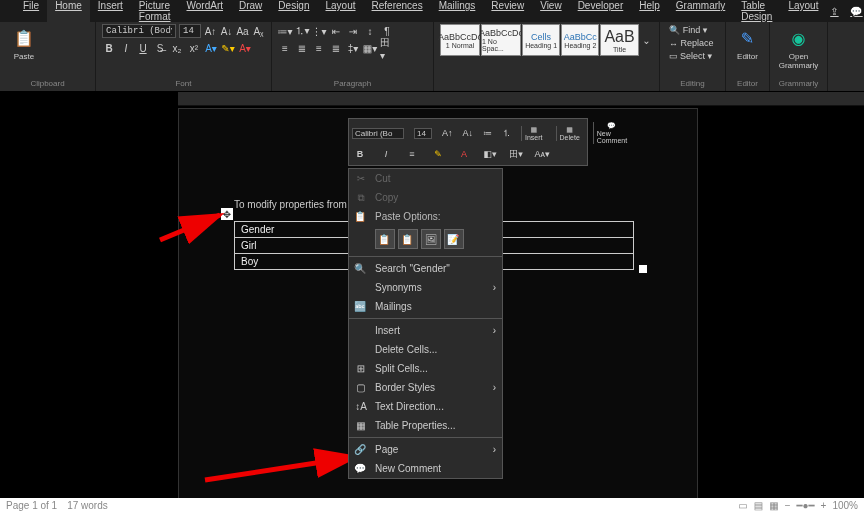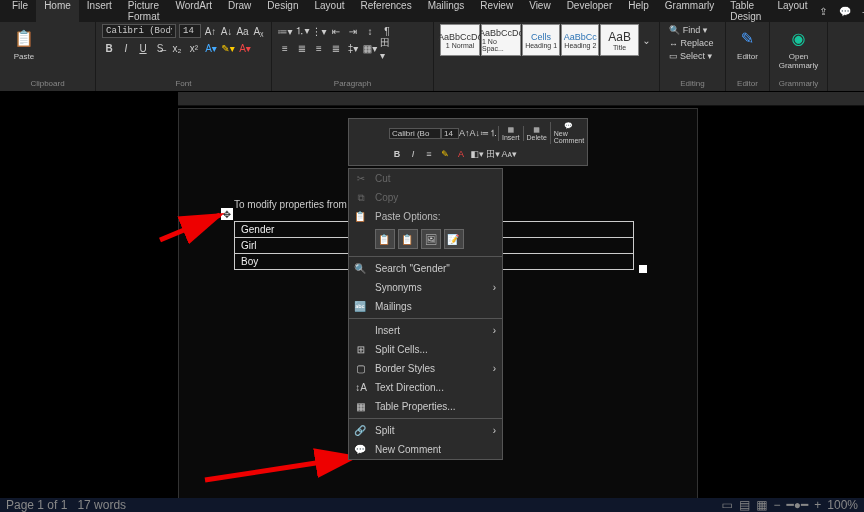--- a/index.html
+++ b/index.html
@@ -1,17 +1,17 @@
 <!DOCTYPE html>
 <html><head>
 <meta charset="utf-8">
 <style>
 * { margin:0; padding:0; box-sizing:border-box; font-family:"Segoe UI",Arial,sans-serif; }
 body { background:#000; width:864px; height:512px; overflow:hidden; position:relative; color:#ccc; }
-.titlebar { background:#1a1a1a; height:22px; display:flex; align-items:center; padding:0 4px; }
+.titlebar { background:#1a1a1a; height:22px; display:flex; align-items:center; padding:0 15px;text-decoration:underline; }
 .menubar { display:flex; gap:0; font-size:10px; }
 .menubar .tab { padding:3px 8px; cursor:pointer; }
 .menubar .tab.active { background:#2b2b2b; }
 .sys-icons { margin-left:auto; display:flex; gap:6px; font-size:10px; }
 .sys-icons span { width:16px; text-align:center; }
 .ribbon { background:#2b2b2b; height:70px; display:flex; border-bottom:1px solid #000; }
 .ribbon-group { border-right:1px solid #1a1a1a; padding:2px 6px; position:relative; display:flex; flex-direction:column; justify-content:space-between; }
 .ribbon-group .glabel { font-size:8px; color:#888; text-align:center; padding-bottom:1px; }
 .rib-row { display:flex; gap:3px; align-items:center; }
 .rib-col { display:flex; flex-direction:column; gap:1px; font-size:9px; color:#ccc; }
@@ -26,34 +26,34 @@
 .ruler { background:#2b2b2b; height:14px; margin-left:178px; position:relative; border-bottom:1px solid #111; }
 .page-area { position:absolute; left:178px; top:108px; width:520px; height:400px; background:#0a0a0a; border:1px solid #333; }
 .doc-text { position:absolute; top:90px; left:55px; font-size:10px; color:#ccc; }
 .table-move { position:absolute; top:99px; left:42px; width:12px; height:12px; background:#fff; display:flex; align-items:center; justify-content:center; font-size:10px; color:#333; }
 .tbl { position:absolute; top:112px; left:55px; border-collapse:collapse; width:400px;padding-left:7px; }
 .tbl td { border:1px solid #ccc; padding:2px 6px; font-size:10px; color:#eee; }
 .resize-handle { position:absolute; top:156px; left:460px; width:8px; height:8px; background:#fff; }
 .arrow1 { position:absolute; top:125px; left:0px; }
 .arrow2 { position:absolute; top:315px; left:25px; }
 .mini-toolbar { position:absolute; top:118px; left:348px; width:240px; background:#2b2b2b; border:1px solid #555; padding:3px; display:flex; flex-direction:column; gap:2px; }
-.mini-row { display:flex; gap:0; align-items:center;margin-left:37px; }
+.mini-row { display:flex; gap:10px; align-items:center; }
 .mini-sel { background:#1e1e1e; border:1px solid #555; font-size:8px; padding:0 2px; color:#ccc; }
 .mini-btn { font-size:9px; width:16px; height:16px; display:flex; align-items:center; justify-content:center; color:#ccc; cursor:pointer; }
 .mini-bigbtn { display:flex; flex-direction:column; align-items:center; font-size:7px; padding:0 3px; border-left:1px solid #555; }
 .ctxmenu { position:absolute; top:168px; left:348px; width:155px; background:#2b2b2b; border:1px solid #555; font-size:10px; }
 .ctxmenu .item { padding:4px 8px 4px 26px; position:relative; cursor:pointer; color:#ccc; }
 .ctxmenu .item.dis { color:#666; }
 .ctxmenu .hdr { font-weight:normal; color:#bbb; cursor:default; }
 .ctxmenu .sep { height:1px; background:#555; margin:2px 0; }
 .ctxmenu .sub::after { content:"›"; position:absolute; right:6px; }
 .ctxmenu .ico { position:absolute; left:5px; width:14px; text-align:center; font-size:10px; }
 .paste-row { display:flex; gap:3px; padding:3px 8px 5px 26px; }
 .paste-opt { width:20px; height:20px; background:#444; border:1px solid #666; display:flex; align-items:center; justify-content:center; font-size:10px; }
-.statusbar { position:absolute; bottom:0; left:0; right:0; height:14px; background:#0f172a; font-size:12px; color:#888; display:flex; align-items:center; padding:0 6px; gap:10px; }
+.statusbar { position:absolute; bottom:0; left:0; right:0; height:14px; background:#ffffff; font-size:10px; color:#888; display:flex; align-items:center; padding:0 6px; gap:10px; }
 .statusbar .right { margin-left:auto; display:flex; gap:6px; }
 </style>
 </head>
 <body>
 
 <div class="titlebar">
   <div class="menubar">
     <div class="tab">File</div>
     <div class="tab active">Home</div>
     <div class="tab">Insert</div>
@@ -157,21 +157,21 @@
         </div>
       <div class="style-tile">
           <div class="prev" style="color:#2e74b5">Cells</div>
           <div>Heading 1</div>
         </div>
       <div class="style-tile">
           <div class="prev" style="color:#2e74b5">AaBbCc</div>
           <div>Heading 2</div>
         </div>
       <div class="style-tile">
-          <div class="prev" style="font-size:12px">AaB</div>
+          <div class="prev" style="font-size:16px">AaB</div>
           <div>Title</div>
         </div>
       <span class="rib-icon">⌄</span>
     </div>
   </div>
 
   <div class="ribbon-group" style="width:66px">
     <div class="rib-col">
       <div class="rib-btn"><span>🔍</span> <span>Find</span> ▾</div>
       <div class="rib-btn"><span>↔</span> <span>Replace</span></div>
@@ -284,26 +284,27 @@
     <div class="paste-opt">📋</div>
     <div class="paste-opt">🖼</div>
     <div class="paste-opt">📝</div>
   </div>
   <div class="sep"></div>
   <div class="item"><span class="ico">🔍</span><span>Search "Gender"</span></div>
   <div class="item sub"><span>Synonyms</span></div>
   <div class="item"><span class="ico">🔤</span><span>Mailings</span></div>
   <div class="sep"></div>
   <div class="item sub"><span>Insert</span></div>
+  <div class="item"><span>Delete Cells...</span></div>
   <div class="item"><span class="ico">⊞</span><span>Split Cells...</span></div>
   <div class="item sub"><span class="ico">▢</span><span>Border Styles</span></div>
   <div class="item"><span class="ico">↕A</span><span>Text Direction...</span></div>
   <div class="item"><span class="ico">▦</span><span>Table Properties...</span></div>
   <div class="sep"></div>
-  <div class="item sub"><span class="ico">🔗</span><span>Split</span></div>
+  <div class="item sub"><span class="ico">🔗</span><span>Page</span></div>
   <div class="item"><span class="ico">💬</span><span>New Comment</span></div>
 </div>
 
 <div class="statusbar">
   <span>Page 1 of 1</span>
   <span>17 words</span>
   <div class="right">
     <span>▭</span>
     <span>▤</span>
     <span>▦</span>

